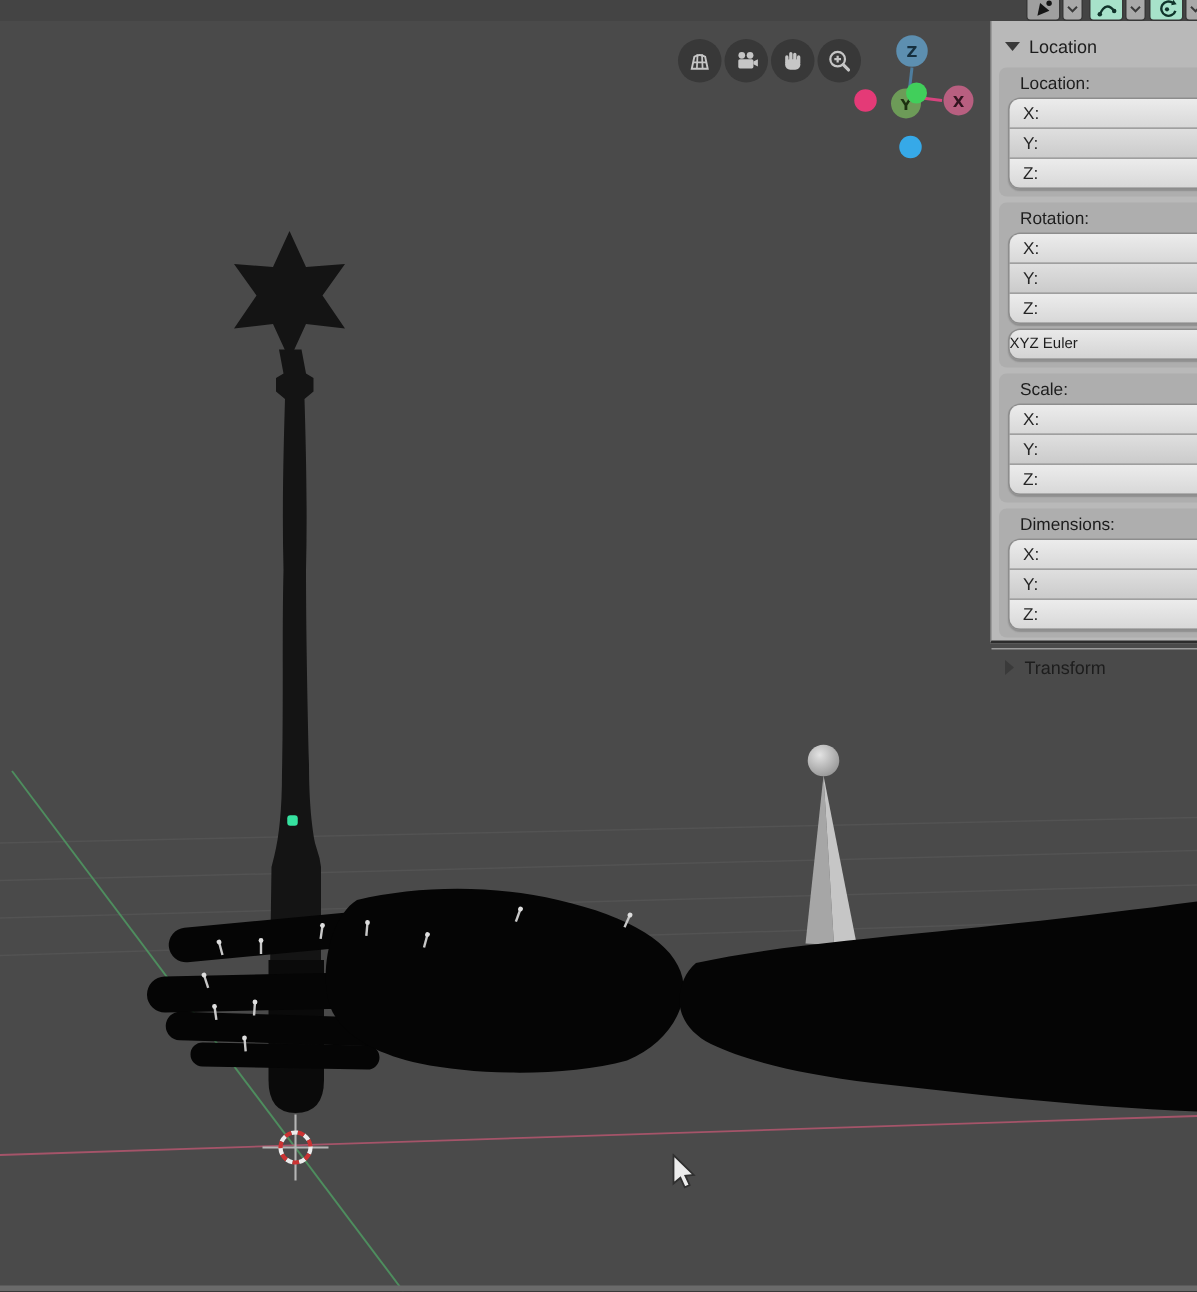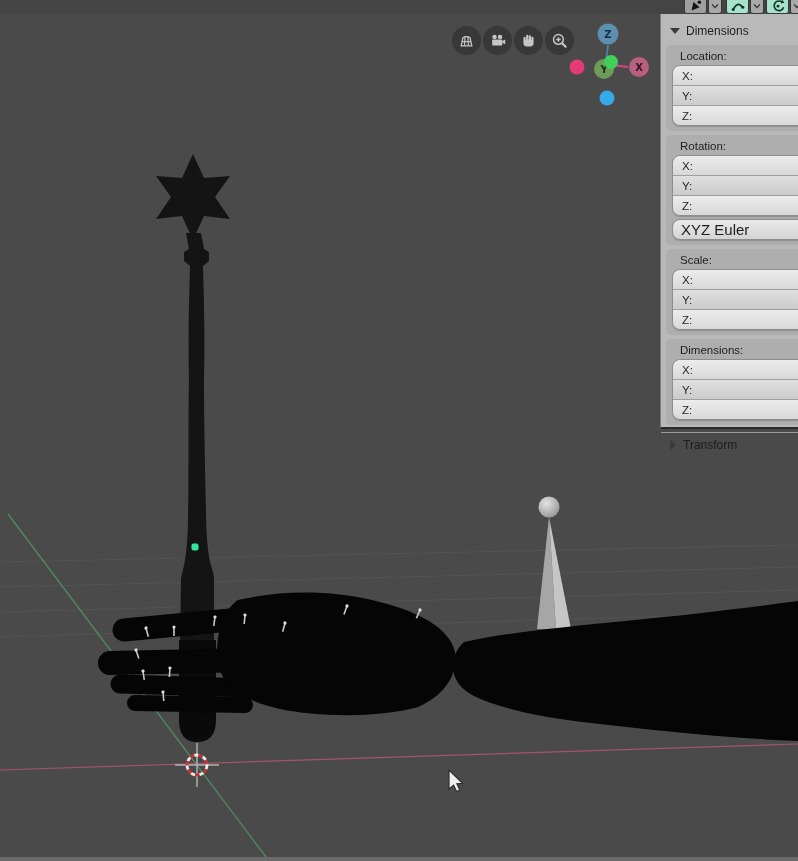--- a/index.html
+++ b/index.html
@@ -40,21 +40,21 @@
   .fgroup{border:1px solid #8d8d8d;border-radius:8px;overflow:hidden;margin:0 0 0 3px;
           box-shadow:0 1px 1px rgba(0,0,0,.18);}
   .frow{position:relative;height:19px;display:flex;align-items:center;
         background:linear-gradient(#ececec,#d8d8d8);border-top:1px solid #9f9f9f;}
   .frow:first-child{border-top:none;}
   .frow.mid{background:linear-gradient(#dfdfdf,#cbcbcb);}
   .frow span{margin-left:9px;font-size:11.5px;color:#262626;}
   .dropdown{height:19px;margin:3px 0 0 3px;border:1px solid #8d8d8d;border-radius:8px;
             background:linear-gradient(#e9e9e9,#d4d4d4);display:flex;align-items:center;
             box-shadow:0 1px 1px rgba(0,0,0,.18);}
-  .dropdown span{margin-left:8px;font-size:15px;}
+  .dropdown span{font-size:10px;}
   .pfoot{margin-top:7px;height:23px;border-top:1px solid #9b9b9b;display:flex;
          align-items:center;gap:7px;padding-left:9px;font-size:12px;}
 
   .gizmo{position:absolute;left:562px;top:18px;}
   .cursor{position:absolute;left:448px;top:769px;}
 </style>
 </head>
 <body>
 
 <div class="stage">
@@ -256,21 +256,21 @@
     <div class="hb-chev">
       <svg width="10" height="7" viewBox="0 0 10 7">
           <path d="M2,1.5 L5,4.5 L8,1.5" fill="none" stroke="#3a3a3a" stroke-width="1.3"></path>
         </svg>
     </div>
   </div>
 
   <div class="panel">
     <div class="phead">
       <span class="tri-down"></span>
-      <span>Dimensions</span>
+      <span>Location</span>
     </div>
 
     <div class="sbox">
       <div class="slabel">Location:</div>
       <div class="fgroup">
         <div class="frow">
             <span>X:</span>
           </div>
         <div class="frow mid">
             <span>Y:</span>

